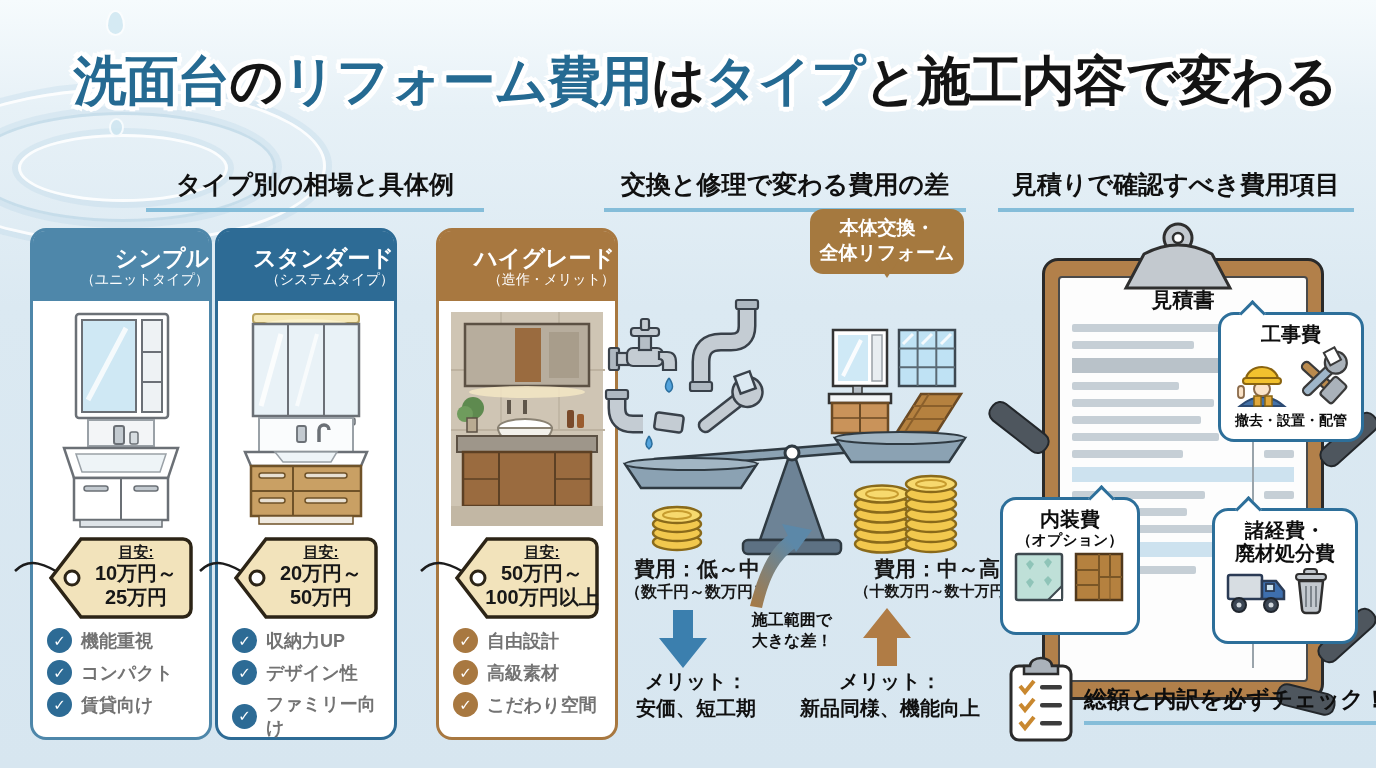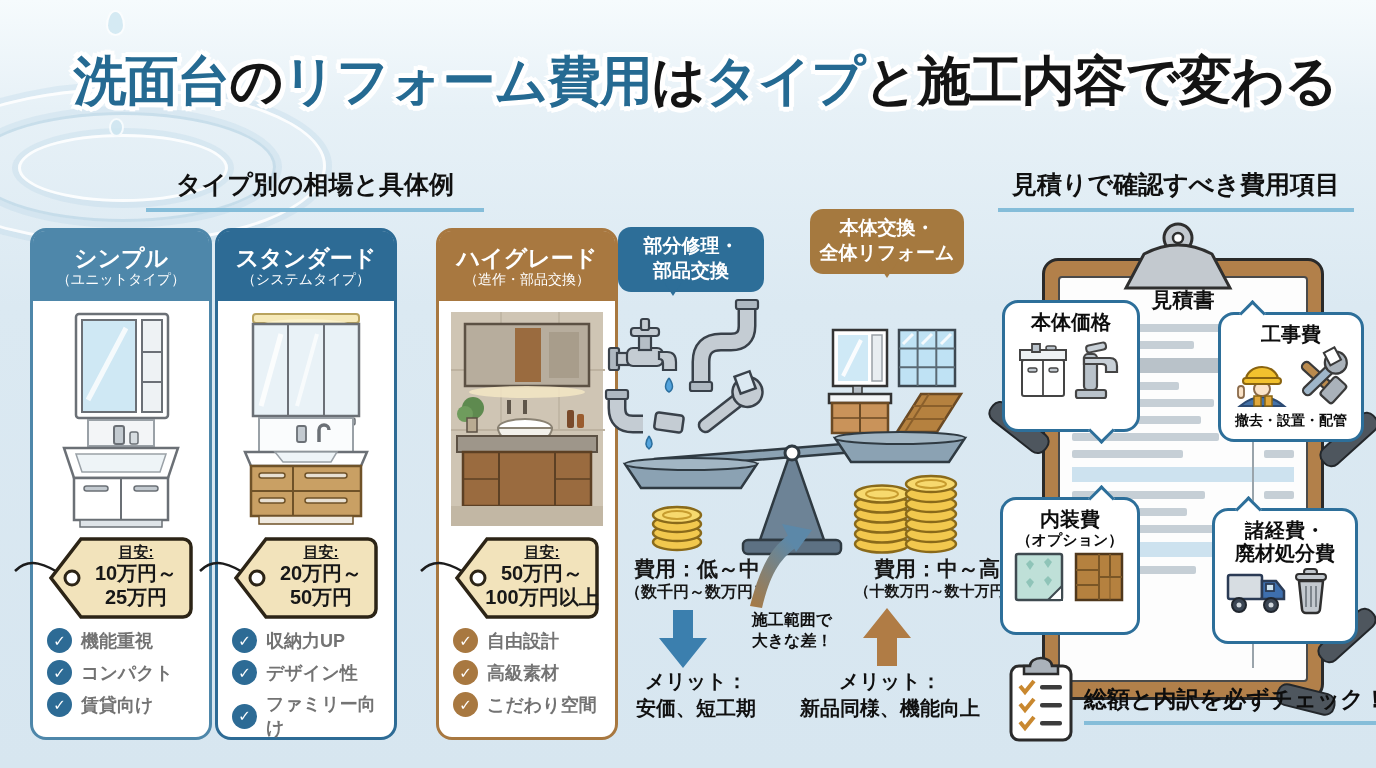--- a/index.html
+++ b/index.html
@@ -33,21 +33,21 @@
   .sec-h.mid{left:604px;top:168px;width:362px;}
   .sec-h.right{left:998px;top:168px;width:356px;}
 
   
   .card{position:absolute;top:228px;width:176px;height:506px;background:#fff;
     border-radius:16px;border:3px solid #2d6b95;}
   .card.c1{left:30px;border-color:#4e87aa;}
   .card.c2{left:215px;}
   .card.c3{left:400px;border-color:#a87840;margin-left:36px;}
   .card-header{height:70px;border-radius:12px 12px 0 0;color:#fff;display:flex;flex-direction:column;
-    align-items:center;justify-content:center;line-height:1.15;}
+    align-items:flex-end;justify-content:center;line-height:1.15;}
   .c1 .card-header{background:#4e87aa;}
   .c2 .card-header{background:#2d6b95;}
   .c3 .card-header{background:#a87840;}
   .card-title{font-size:23px;font-weight:bold;}
   .card-sub{font-size:14px;font-weight:normal;}
   .card-img{height:224px;display:flex;align-items:center;justify-content:center;padding-top:6px;}
   .tag{position:relative;width:152px;height:86px;margin:4px auto 2px auto;}
   .tag svg{overflow:visible;}
   .tag-text{position:absolute;left:34px;right:4px;top:8px;text-align:center;line-height:1.2;}
   .tag-label{font-size:15px;font-weight:bold;text-decoration:underline;}
@@ -124,20 +124,21 @@
 
   <div class="ripple r1"></div>
   <div class="ripple r2"></div>
   <div class="ripple r3"></div>
   <div class="droplet"></div>
   <div class="droplet2"></div>
 
   <div class="title"><span class="t-blue">洗面台</span><span class="t-dark">の</span><span class="t-blue">リフォーム費用</span><span class="t-dark">は</span><span class="t-blue">タイプ</span><span class="t-dark">と</span><span class="t-dark">施工内容</span><span class="t-dark">で変わる</span></div>
 
   <div class="sec-h left">タイプ別の相場と具体例</div>
+  <div class="sec-h mid">交換と修理で変わる費用の差</div>
   <div class="sec-h right">見積りで確認すべき費用項目</div>
 
   <div class="card c1">
     <div class="card-header">
       <div class="card-title">シンプル</div>
       <div class="card-sub">（ユニットタイプ）</div>
     </div>
     <div class="card-img">
       <svg width="150" height="218" viewBox="0 0 150 218">
         <rect x="30" y="4" width="92" height="104" rx="3" fill="#fff" stroke="#6b7076" stroke-width="2.5"></rect>
@@ -240,21 +241,21 @@
       <div class="feat">
         <span class="chk">✓</span>
         <span class="feat-label">ファミリー向け</span>
       </div>
     </div>
   </div>
 
   <div class="card c3">
     <div class="card-header">
       <div class="card-title">ハイグレード</div>
-      <div class="card-sub">（造作・部品交換）</div>
+      <div class="card-sub">（造作・メリット）</div>
     </div>
     <div class="card-img">
       <svg width="156" height="218" viewBox="0 0 156 218">
         <rect x="2" y="2" width="152" height="214" fill="#cfc5b4"></rect>
         <line x1="2" y1="60" x2="156" y2="60" stroke="#bdb2a0" stroke-width="2"></line>
         <line x1="2" y1="120" x2="156" y2="120" stroke="#bdb2a0" stroke-width="2"></line>
         <line x1="52" y1="2" x2="52" y2="120" stroke="#bdb2a0" stroke-width="1.5"></line>
         <line x1="110" y1="2" x2="110" y2="120" stroke="#bdb2a0" stroke-width="1.5"></line>
         <rect x="16" y="14" width="124" height="62" fill="#b7ad9d" stroke="#5c5144" stroke-width="2.5"></rect>
         <rect x="66" y="18" width="26" height="54" fill="#9a6b3f"></rect>
@@ -299,24 +300,20 @@
         <span class="chk">✓</span>
         <span class="feat-label">高級素材</span>
       </div>
       <div class="feat">
         <span class="chk">✓</span>
         <span class="feat-label">こだわり空間</span>
       </div>
     </div>
   </div>
 
-  <div class="bubble blue">
-    <div>部分修理・</div>
-    <div>部品交換</div>
-  </div>
   <div class="bubble brown">
     <div>本体交換・</div>
     <div>全体リフォーム</div>
   </div>
 
   <svg class="mid-illus" viewBox="0 0 392 262">
 
     <g>
       <rect x="12" y="52" width="10" height="22" rx="2" fill="#aeb8c1" stroke="#39414a" stroke-width="2.2"></rect>
       <rect x="20" y="57" width="12" height="12" fill="#c4ccd3" stroke="#39414a" stroke-width="2.2"></rect>
@@ -510,37 +507,20 @@
     <circle cx="70" cy="18" r="14" fill="#c3c9cf" stroke="#2f2f2f" stroke-width="3"></circle>
     <circle cx="70" cy="18" r="5" fill="#fff" stroke="#2f2f2f" stroke-width="2.5"></circle>
     <path d="M18,68 H122 L104,34 Q70,16 36,34 Z" fill="#c3c9cf" stroke="#2f2f2f" stroke-width="3"></path>
   </svg>
 
   <div class="handle h1"></div>
   <div class="handle h2"></div>
   <div class="handle h3"></div>
   <div class="handle h4"></div>
 
-  <div class="callout co1">
-    <div class="co-title">本体価格</div>
-    <svg width="110" height="70" viewBox="0 0 110 70">
-      <rect x="4" y="16" width="46" height="10" fill="#eef2f4" stroke="#444" stroke-width="2"></rect>
-      <path d="M16,10 h8 v8 h-8 z" fill="#b9c2ca" stroke="#444" stroke-width="1.8"></path>
-      <rect x="30" y="12" width="10" height="4" rx="2" fill="#b9c2ca" stroke="#444" stroke-width="1.5"></rect>
-      <rect x="6" y="26" width="42" height="36" rx="2" fill="#fff" stroke="#444" stroke-width="2"></rect>
-      <line x1="27" y1="26" x2="27" y2="62" stroke="#444" stroke-width="1.8"></line>
-      <rect x="12" y="34" width="9" height="4" rx="2" fill="#c3cad0" stroke="#444" stroke-width="1.3"></rect>
-      <rect x="33" y="34" width="9" height="4" rx="2" fill="#c3cad0" stroke="#444" stroke-width="1.3"></rect>
-      <rect x="68" y="20" width="13" height="36" rx="4" fill="#b9c2ca" stroke="#444" stroke-width="2.2"></rect>
-      <path d="M68,24 h26 q7,0 7,8 v6 h-11 v-5 q0,-3 -4,-3 h-18 z" fill="#c8d0d7" stroke="#444" stroke-width="2.2"></path>
-      <rect x="70" y="10" width="20" height="7" rx="3" fill="#c8d0d7" stroke="#444" stroke-width="2" transform="rotate(-12 80 13)"></rect>
-      <rect x="60" y="56" width="30" height="8" rx="2" fill="#b9c2ca" stroke="#444" stroke-width="2.2"></rect>
-    </svg>
-    <div class="ptr down" style="right:26px;"></div>
-  </div>
 
   <div class="callout co2">
     <div class="co-title">工事費</div>
     <svg width="118" height="62" viewBox="0 0 118 62">
       <path d="M8,60 q22,-18 44,0 z" fill="#4472a8" stroke="#2b4a73" stroke-width="2"></path>
       <rect x="22" y="36" width="16" height="14" rx="7" fill="#fbe3c8" stroke="#8a6a4a" stroke-width="2"></rect>
       <path d="M14,34 a16,13 0 0 1 32,0 z" fill="#f2c12e" stroke="#8a6410" stroke-width="2.2"></path>
       <rect x="11" y="32" width="38" height="6" rx="3" fill="#f2c12e" stroke="#8a6410" stroke-width="2"></rect>
       <rect x="22" y="50" width="7" height="10" fill="#e0a83c" stroke="#8a6410" stroke-width="1.5"></rect>
       <rect x="33" y="50" width="7" height="10" fill="#e0a83c" stroke="#8a6410" stroke-width="1.5"></rect>

